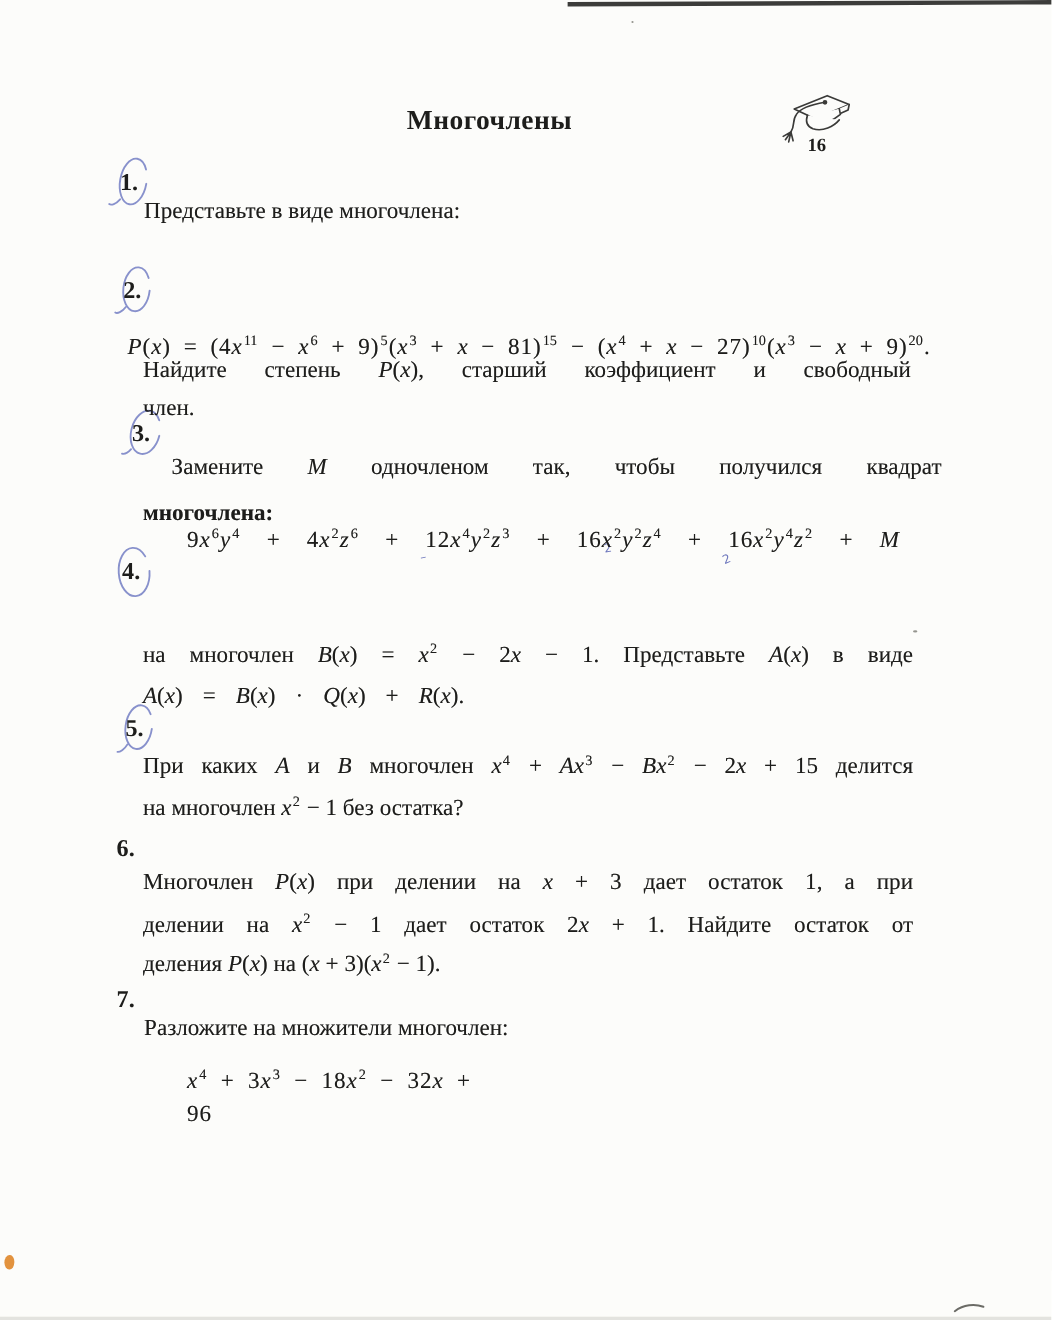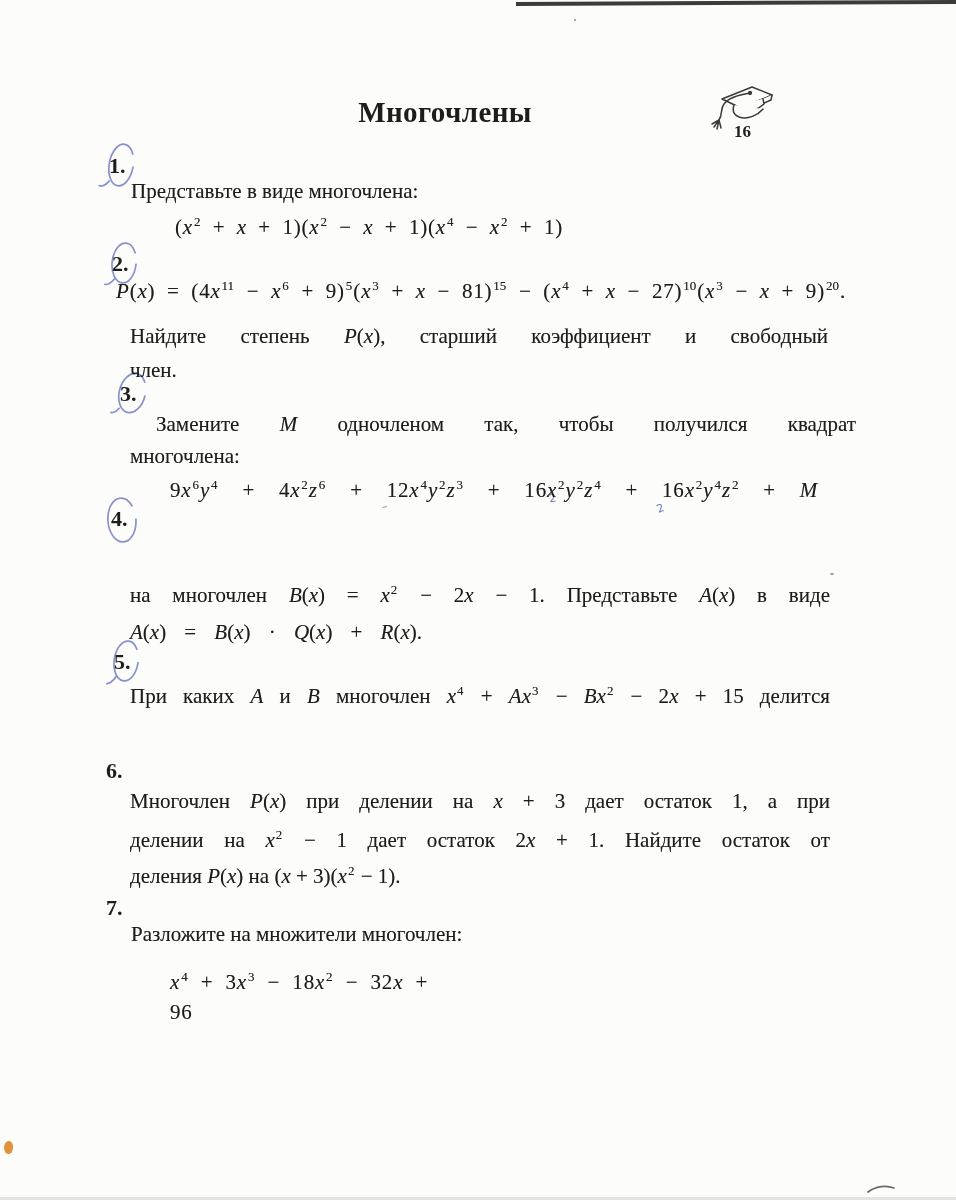--- a/index.html
+++ b/index.html
@@ -9,21 +9,21 @@
   }
   .edge-top{
     position:absolute;left:516px;top:0;width:442px;height:4px;
     background:#3c3c3a;transform:rotate(-0.25deg);transform-origin:right top;
   }
   .edge-bottom{
     position:absolute;left:0;top:1197px;width:956px;height:3px;background:#e3e3df;
   }
   .title{
     position:absolute;left:130px;top:96px;width:630px;text-align:center;
-    font-weight:bold;font-size:29px;letter-spacing:.4px;
+    font-weight:bold;font-size:25px;letter-spacing:.4px;
   }
   .pageno{position:absolute;left:734px;top:122px;font-weight:bold;font-size:17px;}
   .cap{position:absolute;left:708px;top:82px;}
   .num{position:absolute;font-weight:bold;font-size:22px;line-height:30px;}
   .line{
     position:absolute;font-size:21px;line-height:30px;white-space:nowrap;
     text-shadow:0 0 .4px rgba(30,30,30,.45);
   }
   .just{white-space:normal;text-align:justify;text-align-last:justify;}
   .formula{letter-spacing:.8px;word-spacing:2px;}
@@ -94,38 +94,38 @@
     <ellipse cx="28" cy="31" rx="12" ry="20" stroke-dasharray="88 30"></ellipse>
     <path d="M20 48 C18 53 14 56 12 56"></path>
   </svg>
 
   <div class="pen-mark" style="left:382px;top:500px;transform:rotate(-12deg);">–</div>
   <div class="pen-mark" style="left:549px;top:492px;transform:rotate(-10deg);">2</div>
   <div class="pen-mark" style="left:657px;top:502px;transform:rotate(-22deg);">2</div>
 
   <div class="num" style="left:109px;top:151px;">1.</div>
   <div class="line" style="left:131px;top:176px;">Представьте в виде многочлена:</div>
-  <div class="line formula just" style="left:175px;top:212px;width:388px;">(<i>x</i><sup>2</sup> + <i>x</i> + 1)(<i>x</i><sup>2</sup> − <i>x</i> + 1)(<i>x</i><sup>4</sup> − <i>x</i><sup>2</sup> + 1)</div>
 
   <div class="num" style="left:112px;top:249px;">2.</div>
-  <div class="line formula just" style="left:116px;top:276px;width:730px;"><i>P</i>(<i>x</i>) = (4<i>x</i><sup>11</sup> − <i>x</i><sup>6</sup> + 9)<sup>5</sup>(<i>x</i><sup>3</sup> + <i>x</i> − 81)<sup>15</sup> − (<i>x</i><sup>4</sup> + <i>x</i> − 27)<sup>10</sup>(<i>x</i><sup>3</sup> − <i>x</i> + 9)<sup>20</sup>.</div>
+  <div class="line formula just" style="left:116px;top:300px;width:730px;"><i>P</i>(<i>x</i>) = (4<i>x</i><sup>11</sup> − <i>x</i><sup>6</sup> + 9)<sup>5</sup>(<i>x</i><sup>3</sup> + <i>x</i> − 81)<sup>15</sup> − (<i>x</i><sup>4</sup> + <i>x</i> − 27)<sup>10</sup>(<i>x</i><sup>3</sup> − <i>x</i> + 9)<sup>20</sup>.</div>
   <div class="line just" style="left:130px;top:321px;width:698px;">Найдите степень <i>P</i>(<i>x</i>), старший коэффициент и свободный</div>
   <div class="line" style="left:130px;top:355px;">член.</div>
 
   <div class="num" style="left:120px;top:379px;">3.</div>
   <div class="line just" style="left:130px;top:409px;width:700px;margin-left:26px;">Замените <i>M</i> одночленом так, чтобы получился квадрат</div>
-  <div class="line" style="left:130px;top:441px;">многочлена:</div>
+  <div class="line" style="left:130px;top:451px;font-weight:bold;">многочлена:</div>
   <div class="line formula just" style="left:170px;top:475px;width:648px;">9<i>x</i><sup>6</sup><i>y</i><sup>4</sup> + 4<i>x</i><sup>2</sup><i>z</i><sup>6</sup> + 12<i>x</i><sup>4</sup><i>y</i><sup>2</sup><i>z</i><sup>3</sup> + 16<i>x</i><sup>2</sup><i>y</i><sup>2</sup><i>z</i><sup>4</sup> + 16<i>x</i><sup>2</sup><i>y</i><sup>4</sup><i>z</i><sup>2</sup> + <i>M</i></div>
 
   <div class="num" style="left:111px;top:504px;">4.</div>
   <div class="line just" style="left:130px;top:580px;width:700px;">на многочлен <i>B</i>(<i>x</i>) = <i>x</i><sup>2</sup> − 2<i>x</i> − 1. Представьте <i>A</i>(<i>x</i>) в виде</div>
   <div class="line just" style="left:130px;top:617px;width:292px;"><i>A</i>(<i>x</i>) = <i>B</i>(<i>x</i>) · <i>Q</i>(<i>x</i>) + <i>R</i>(<i>x</i>).</div>
 
   <div class="num" style="left:114px;top:647px;">5.</div>
   <div class="line just" style="left:130px;top:681px;width:700px;">При каких <i>A</i> и <i>B</i> многочлен <i>x</i><sup>4</sup> + <i>Ax</i><sup>3</sup> − <i>Bx</i><sup>2</sup> − 2<i>x</i> + 15 делится</div>
+  <div class="line" style="left:130px;top:719px;">на многочлен <i>x</i><sup>2</sup> − 1 без остатка?</div>
 
   <div class="num" style="left:106px;top:756px;">6.</div>
   <div class="line just" style="left:130px;top:786px;width:700px;">Многочлен <i>P</i>(<i>x</i>) при делении на <i>x</i> + 3 дает остаток 1, а при</div>
   <div class="line just" style="left:130px;top:825px;width:700px;">делении на <i>x</i><sup>2</sup> − 1 дает остаток 2<i>x</i> + 1. Найдите остаток от</div>
   <div class="line" style="left:130px;top:861px;text-align:right;">деления <i>P</i>(<i>x</i>) на (<i>x</i> + 3)(<i>x</i><sup>2</sup> − 1).</div>
 
   <div class="num" style="left:106px;top:893px;">7.</div>
   <div class="line" style="left:131px;top:919px;">Разложите на множители многочлен:</div>
   <div class="line formula just" style="left:170px;top:951px;width:258px;margin-top:16px;"><i>x</i><sup>4</sup> + 3<i>x</i><sup>3</sup> − 18<i>x</i><sup>2</sup> − 32<i>x</i> + 96</div>
 

